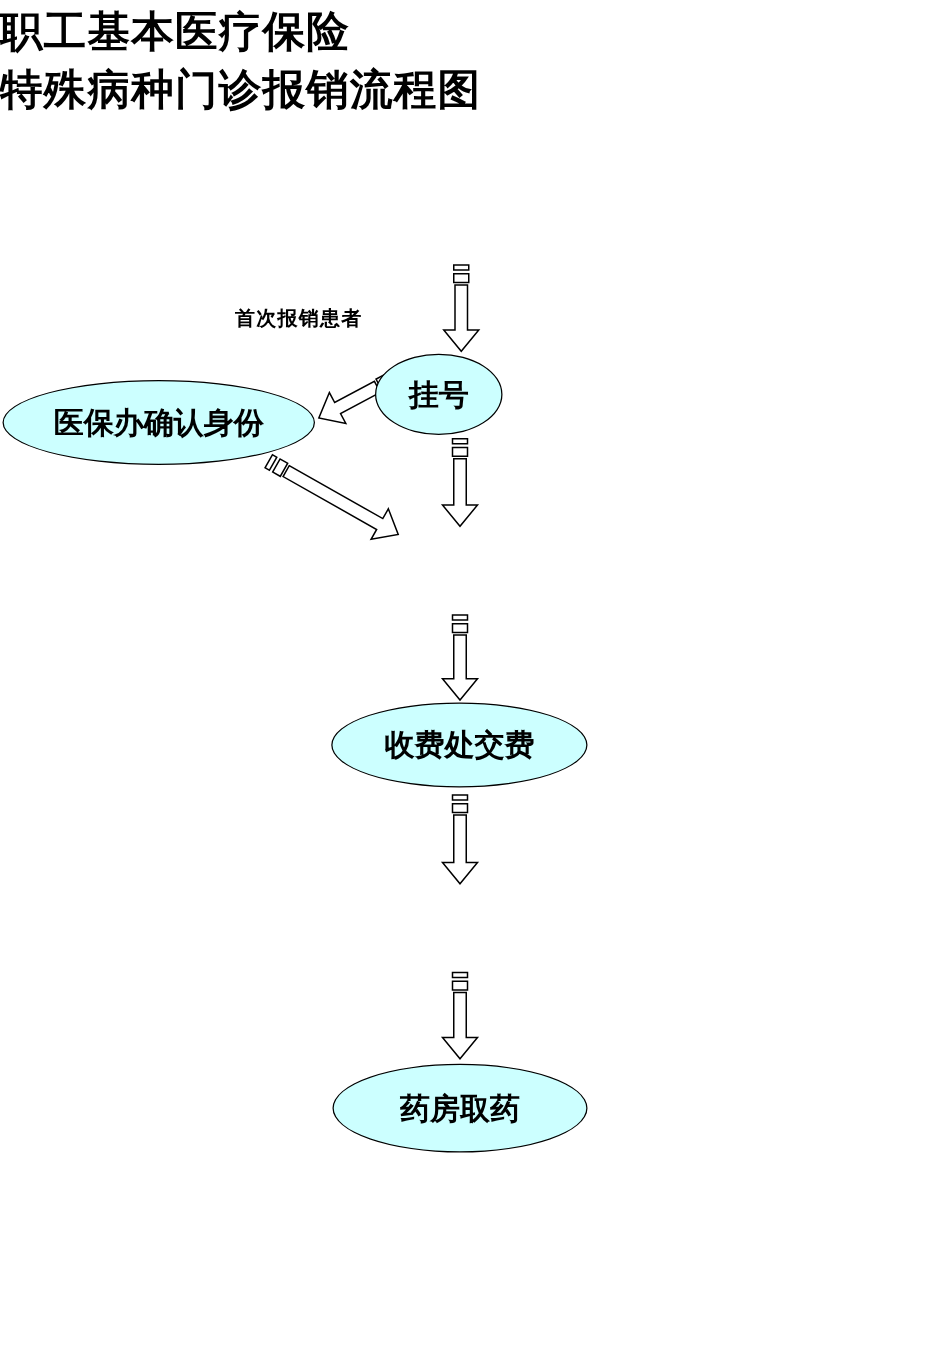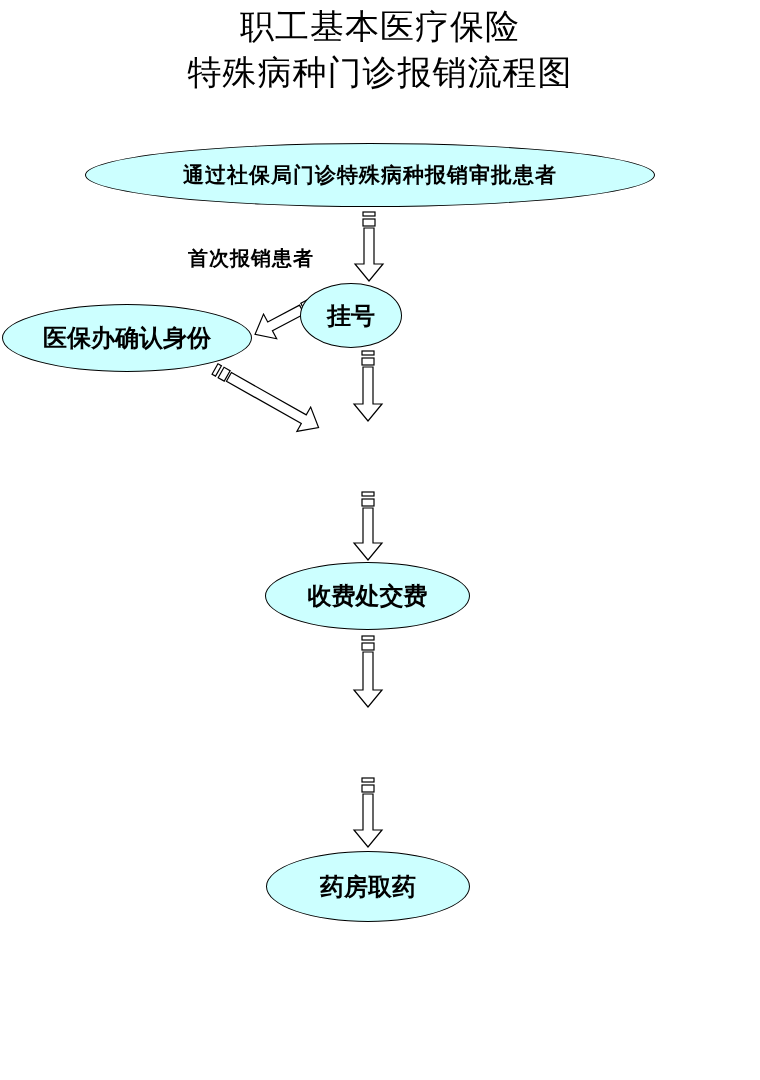--- a/index.html
+++ b/index.html
@@ -2,22 +2,22 @@
 <html style="--bg: #FFFFFF; --text: #000000; --node-fill: #CCFFFF; --node-border: #000000; --arrow-fill: #FFFFFF; --arrow-outline: #000000;"><head>
 <meta charset="utf-8">
 <style>
   html,body{margin:0;padding:0;background:#fff;}
   .page{
     position:relative;width:760px;height:1080px;background:var(--bg,#FFFFFF);
     font-family:"Liberation Serif","DejaVu Serif",serif;color:var(--text,#000);
     overflow:hidden;
   }
   .title{
-    position:absolute;top:4px;left:0;width:760px;text-align:center;
-    font-size:34px;font-weight:normal;line-height:46px;letter-spacing:1px;
+    position:absolute;top:4px;left:0;width:760px;
+    font-size:34px;font-weight:bold;line-height:46px;letter-spacing:1px;
   }
   .arrows{position:absolute;left:0;top:0;}
   .arrow rect,.arrow path{
     fill:var(--arrow-fill,#FFFFFF);
     stroke:var(--arrow-outline,#000000);
     stroke-width:1.2;
   }
   .node{
     position:absolute;box-sizing:border-box;
     border:1px solid var(--node-border,#000);
@@ -29,21 +29,21 @@
   .node.wide{font-size:21px;letter-spacing:1px;}
   .n1{left:85px;top:143px;width:570px;height:64px;}
   .n2{left:300px;top:283px;width:102px;height:65px;}
   .n3{left:2px;top:304px;width:250px;height:68px;text-align:right;}
   .n4{left:317px;top:422px;width:103px;height:68px;}
   .n5{left:265px;top:562px;width:205px;height:68px;}
   .n6{left:266px;top:711px;width:206px;height:66px;}
   .n7{left:266px;top:851px;width:204px;height:71px;}
   .side-label{
     position:absolute;left:188px;top:245px;
-    font-size:20px;font-weight:bold;letter-spacing:1px;white-space:nowrap;
+    font-size:16px;font-weight:bold;letter-spacing:1px;white-space:nowrap;
   }
 </style>
 </head>
 <body>
 
 <div class="page">
 
   <div class="title">
     <div>职工基本医疗保险</div>
     <div>特殊病种门诊报销流程图</div>
@@ -87,23 +87,20 @@
       <path d="M16,-5 H54 V-14 L71,0 L54,14 V5 H16 Z"></path>
     </g>
 
     <g class="arrow" transform="translate(368,778) rotate(90)">
       <rect x="0" y="-6" width="4" height="12"></rect>
       <rect x="7" y="-6" width="7" height="12"></rect>
       <path d="M16,-5 H52 V-14 L69,0 L52,14 V5 H16 Z"></path>
     </g>
   </svg>
 
-  <div class="node n1 wide">
-    <span>通过社保局门诊特殊病种报销审批患者</span>
-  </div>
 
   <div class="side-label">首次报销患者</div>
 
   <div class="node n2">
     <span>挂号</span>
   </div>
 
   <div class="node n3">
     <span>医保办确认身份</span>
   </div>

